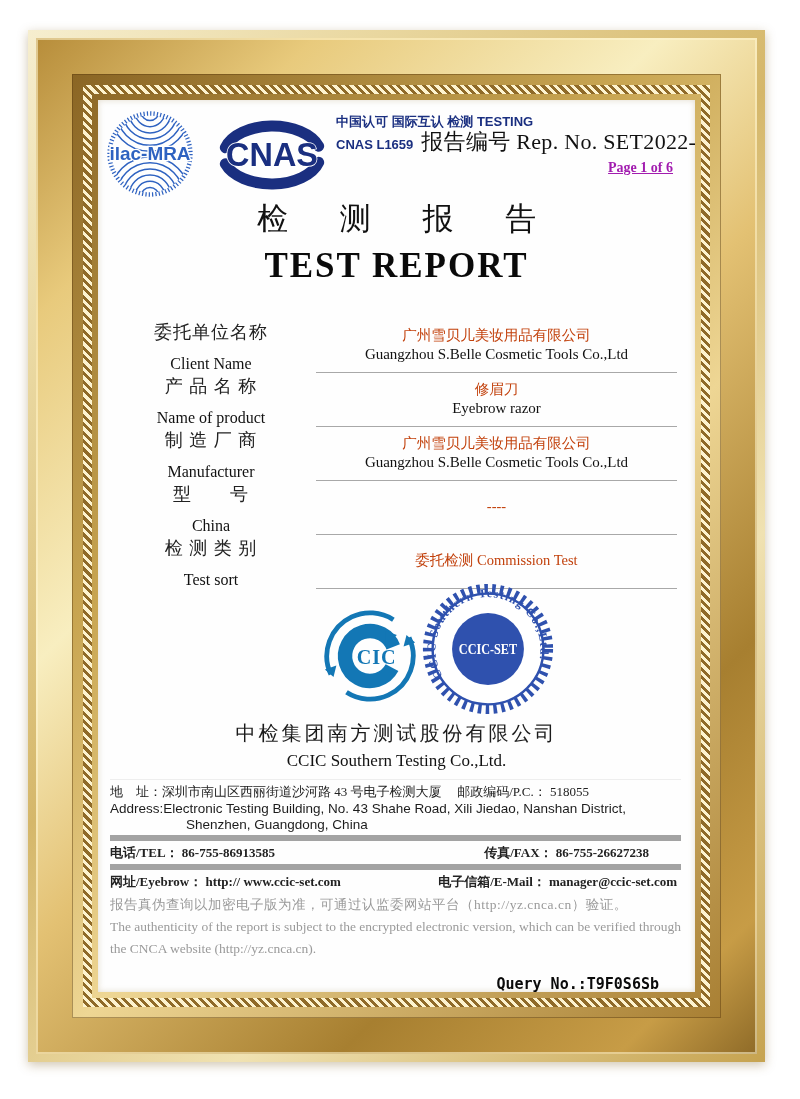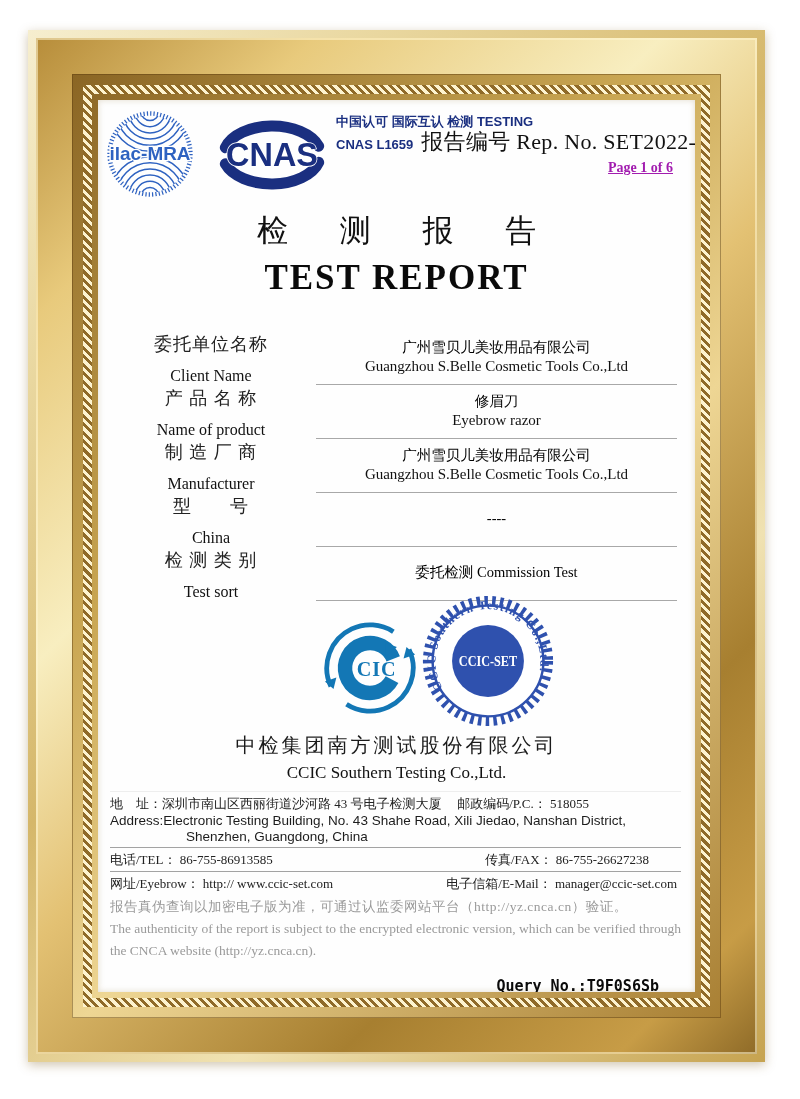--- a/index.html
+++ b/index.html
@@ -28,34 +28,34 @@
   .ilac{width:88px;height:88px;flex:none;}
   .cnas{width:112px;height:74px;flex:none;margin:8px 2px 0 22px;}
   .cnas-text{margin:4px 0 0 6px;color:#1a2f80;font-family:"Liberation Sans",sans-serif;
     font-weight:bold;font-size:13px;line-height:1.18;white-space:nowrap;}
   .cnas-lastline{display:flex;align-items:baseline;}
   .repno{color:#111;font-family:"Liberation Serif",serif;font-weight:normal;
     font-size:22px;margin-left:8px;letter-spacing:.3px;}
   .page-label{position:absolute;right:22px;top:50px;font-weight:bold;font-size:14px;color:#a21caf;text-decoration:underline;}
 
   
-  .title-zh{margin-top:12px;text-align:center;font-size:31px;color:#111;
+  .title-zh{margin-top:0;text-align:center;font-size:31px;color:#111;
     letter-spacing:22px;text-indent:22px;font-weight:500;}
   .title-en{margin-top:6px;text-align:center;font-size:35px;font-weight:bold;
     letter-spacing:2px;color:#0a0a0a;}
 
   
   .fields{margin:34px 18px 0 24px;}
   .frow{display:flex;align-items:stretch;margin-bottom:1px;min-height:53px;}
   .flab{width:178px;flex:none;text-align:center;display:flex;flex-direction:column;justify-content:space-between;}
   .flab .zh{font-size:18px;color:#222;letter-spacing:1px;}
   .flab .en{font-size:16px;color:#111;margin-top:1px;}
   .fval{flex:1;margin-left:16px;border-bottom:1px solid #a8a8a8;text-align:center;
     display:flex;flex-direction:column;justify-content:center;padding-bottom:3px;}
-  .fval .zh{font-size:14.5px;color:#000000;}
+  .fval .zh{font-size:14.5px;color:#c2410c;}
   .fval .en{font-size:15px;color:#111;margin-top:1px;}
   .fval .en:empty{display:none;}
 
   
   .stamps{display:flex;justify-content:center;align-items:center;height:138px;
     margin-top:-10px;transform:translateX(42px);position:relative;}
   .ccic{width:96px;height:96px;margin-top:14px;}
   .seal{width:136px;height:136px;margin-left:2px;}
 
   
@@ -65,21 +65,21 @@
 
   
   .contact{margin:8px 14px 0 12px;font-size:13px;color:#222;border-top:1px solid #eee;padding-top:3px;}
   .crow{display:flex;align-items:flex-start;line-height:1.35;}
   .crow .right{margin-left:auto;}
   .r-postcode{margin-right:92px;}
   .r-fax{margin-right:32px;}
   .r-email{margin-right:4px;}
   .addr-en{font-family:"Liberation Sans",sans-serif;font-size:13.5px;color:#1c1c1c;line-height:1.22;}
   .addr-en2{text-indent:76px;}
-  .hairline{border-top:1px solid #a3a3a3;margin-top:2px;padding-top:3px;}
+  .hairline{border-top:6px solid #a3a3a3;margin-top:2px;padding-top:3px;font-weight:bold;}
   .gray-zh{color:#9a9a9a;font-size:13.5px;margin-top:5px;letter-spacing:.5px;}
   .gray-en{color:#9a9a9a;font-size:13.5px;margin-top:3px;line-height:1.45;}
   .query{margin:16px 22px 0 0;text-align:right;font-family:"DejaVu Sans Mono",monospace;
     font-weight:bold;font-size:15px;color:#0a0a0a;}
 </style>
 </head>
 <body>
 
 <div class="frame">
   <div class="f-edge"></div>

